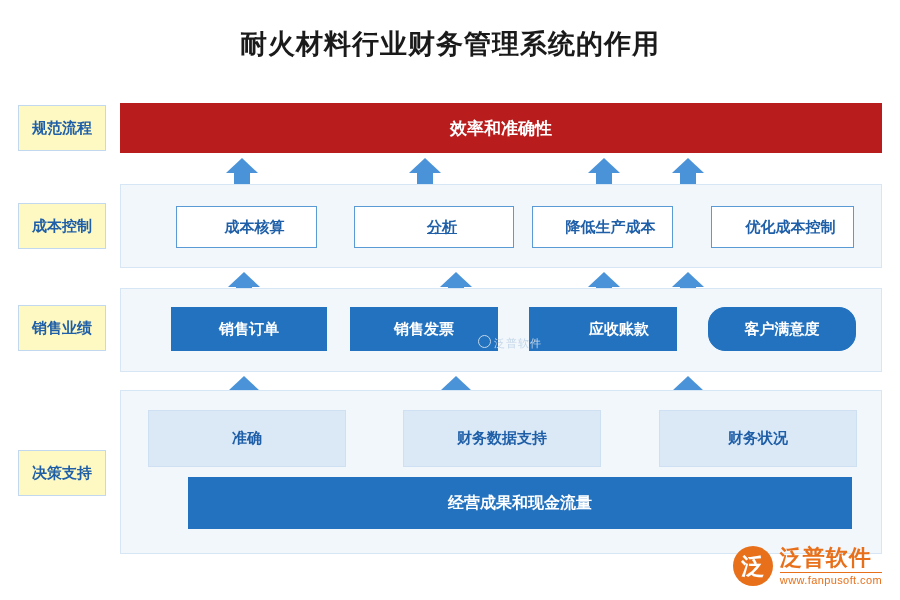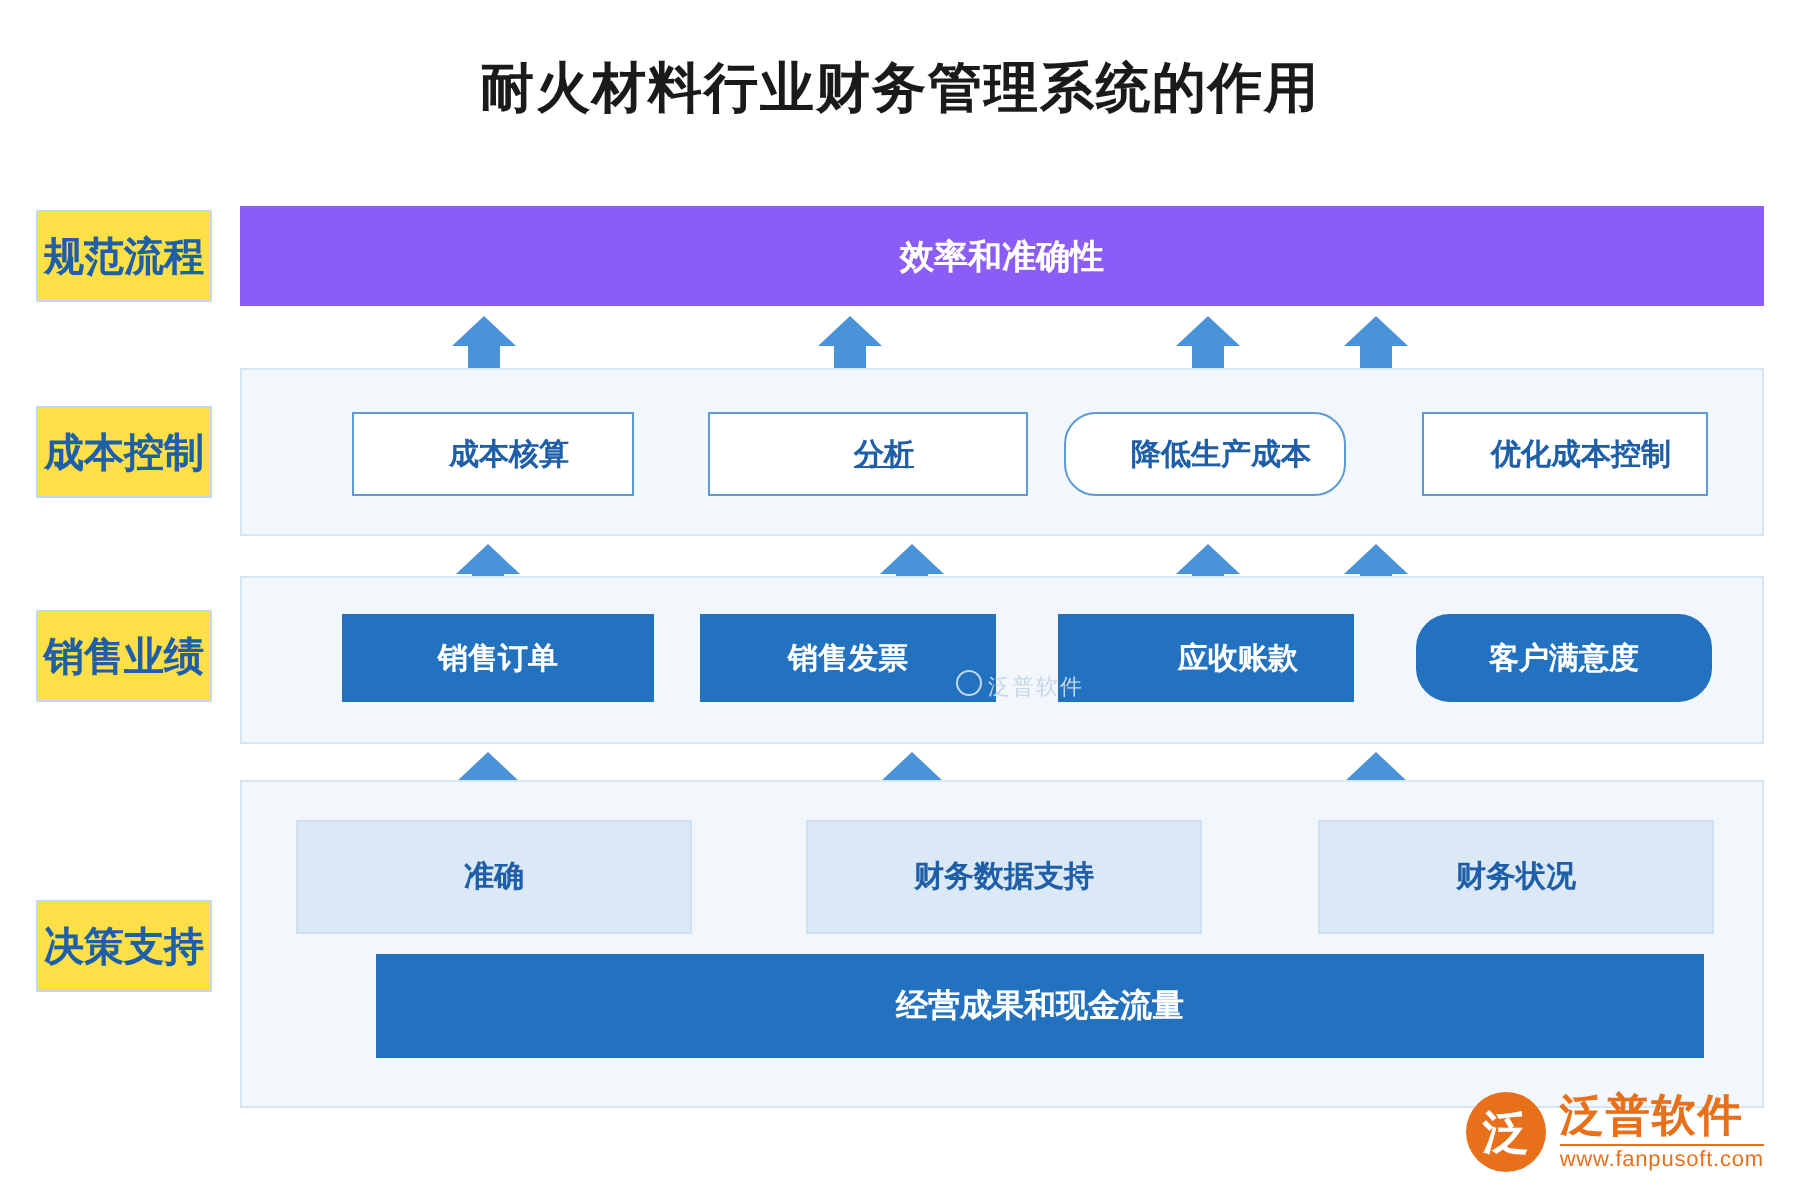--- a/index.html
+++ b/index.html
@@ -26,47 +26,47 @@
     letter-spacing: 1px;
     font-family: "Liberation Serif", serif;
   }
 
   
   .row-label {
     position: absolute;
     left: 18px;
     width: 88px;
     height: 46px;
-    background: #fde047;
+    background: #fef9c3;
     border: 1px solid #c2d8ee;
     display: flex;
     align-items: center;
     justify-content: center;
-    font-size: 20px;
+    font-size: 15px;
     font-weight: bold;
     color: #1f5fa8;
     box-sizing: border-box;
   }
 
   
   .panel {
     position: absolute;
     background: #f2f7fc;
     border: 1px solid #d7e6f4;
     box-sizing: border-box;
   }
 
   
   .banner {
     position: absolute;
     left: 120px;
     top: 103px;
     width: 762px;
     height: 50px;
-    background: #8b5cf6;
+    background: #b91c1c;
     display: flex;
     align-items: center;
     justify-content: center;
     color: #ffffff;
     font-size: 17px;
     font-weight: bold;
   }
 
   
   .box {
@@ -217,21 +217,21 @@
     <span class="stem"></span>
   </div>
 <div class="arrow" style="left:672px; top:158px;">
     <span class="head"></span>
     <span class="stem"></span>
   </div>
 
 <div class="panel" style="left:120px; top:184px; width:762px; height:84px;"></div>
 <div class="box box-outline" style="left:176px; top:206px; width:141px; height:42px;">成本核算</div>
 <div class="box box-outline" style="left:354px; top:206px; width:160px; height:42px;text-decoration:underline;">分析</div>
-<div class="box box-outline" style="left:532px; top:206px; width:141px; height:42px;border-radius:16px;">降低生产成本</div>
+<div class="box box-outline" style="left:532px; top:206px; width:141px; height:42px;">降低生产成本</div>
 <div class="box box-outline" style="left:711px; top:206px; width:143px; height:42px;">优化成本控制</div>
 
 <div class="arrow" style="left:228px; top:272px;">
     <span class="head"></span>
     <span class="stem"></span>
   </div>
 <div class="arrow" style="left:440px; top:272px;">
     <span class="head"></span>
     <span class="stem"></span>
   </div>

